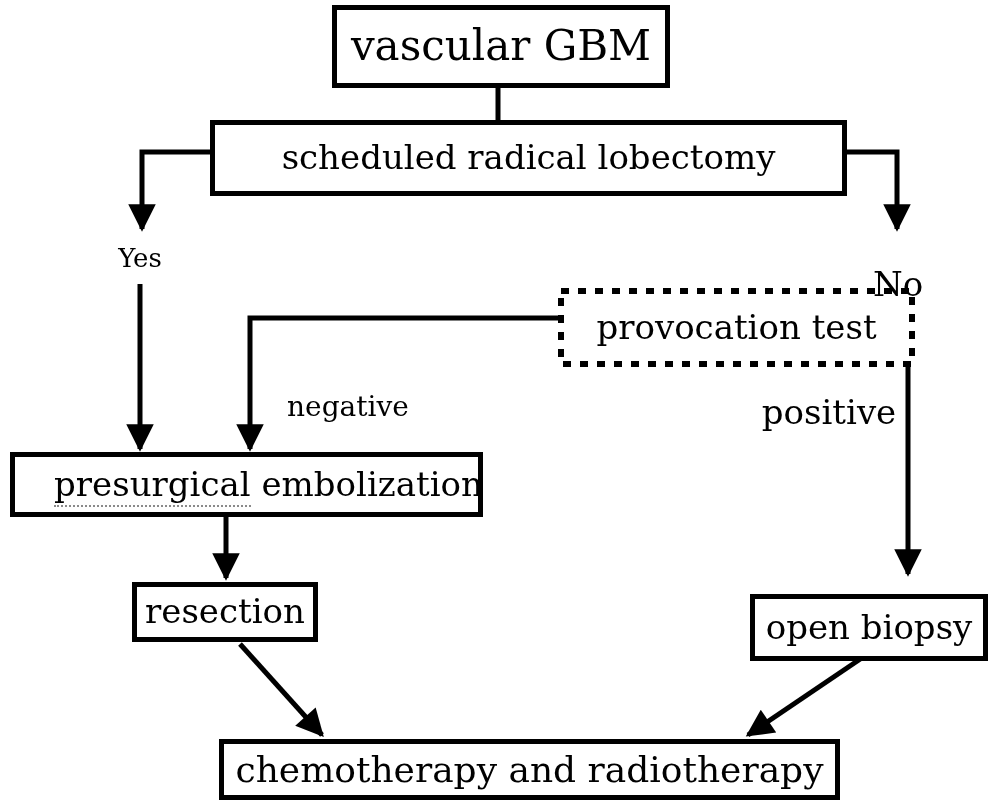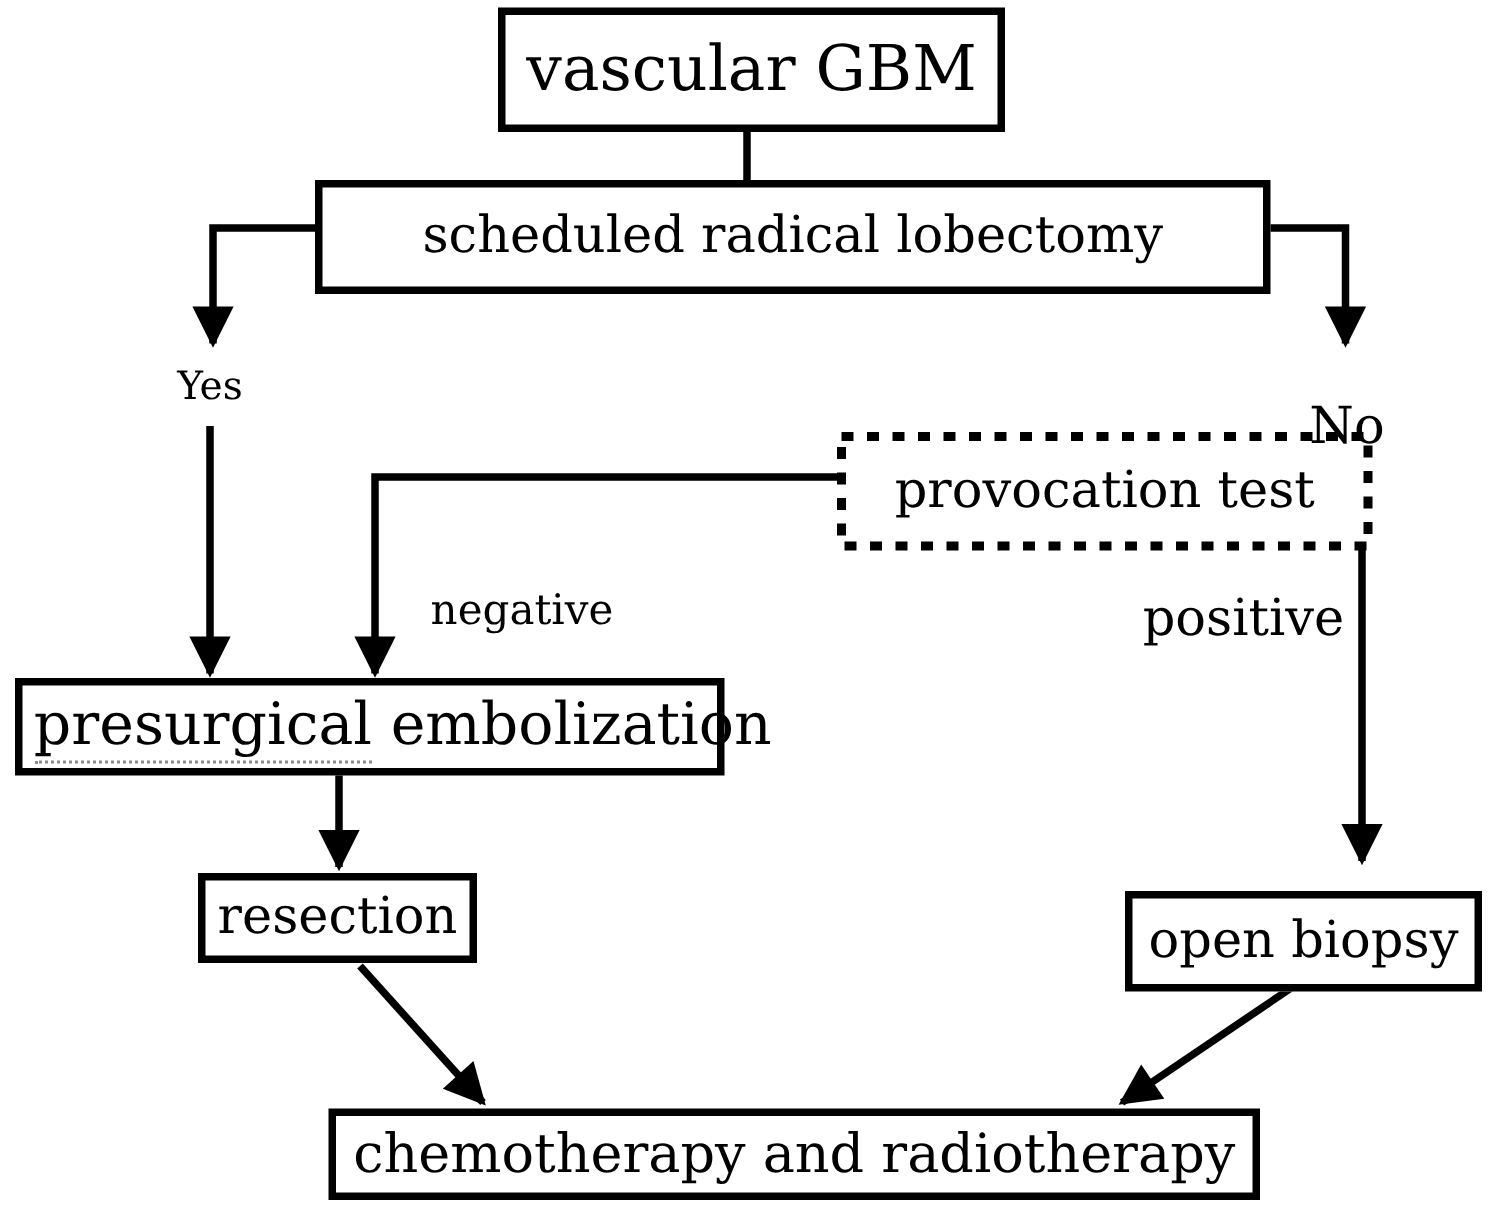--- a/index.html
+++ b/index.html
@@ -42,21 +42,21 @@
   .edge-label {
     position: absolute;
     z-index: 2;
     text-align: center;
     white-space: nowrap;
     line-height: 1.1;
   }
   #node-vascular-gbm       { left: 332px; top: 5px;   width: 338px; height: 83px; font-size: 42px; }
   #node-lobectomy          { left: 210px; top: 120px; width: 637px; height: 76px; font-size: 34px; }
   #node-provocation-test   { left: 558px; top: 288px; width: 357px; height: 79px; font-size: 34px; }
-  #node-embolization       { left: 10px;  top: 452px; width: 473px; height: 65px; font-size: 39px; padding-left: 44px; }
+  #node-embolization       { left: 10px;  top: 452px; width: 473px; height: 65px; font-size: 34px; padding-left: 44px; }
   #node-resection          { left: 132px; top: 582px; width: 186px; height: 60px; font-size: 34px; }
   #node-open-biopsy        { left: 750px; top: 578px; width: 238px; height: 67px; font-size: 34px; margin-top: 16px; }
   #node-chemo-radio        { left: 219px; top: 739px; width: 621px; height: 61px; font-size: 36px; }
 
   #label-yes      { left: 102px; top: 244px; width: 76px;  font-size: 26px; }
   #label-no       { left: 860px; top: 238px; width: 76px;  font-size: 34px; margin-top: 28px; }
   #label-negative { left: 266px; top: 392px; width: 164px; font-size: 28px; }
   #label-positive { left: 754px; top: 394px; width: 150px; font-size: 34px; }
 
   .squiggle-underline {

